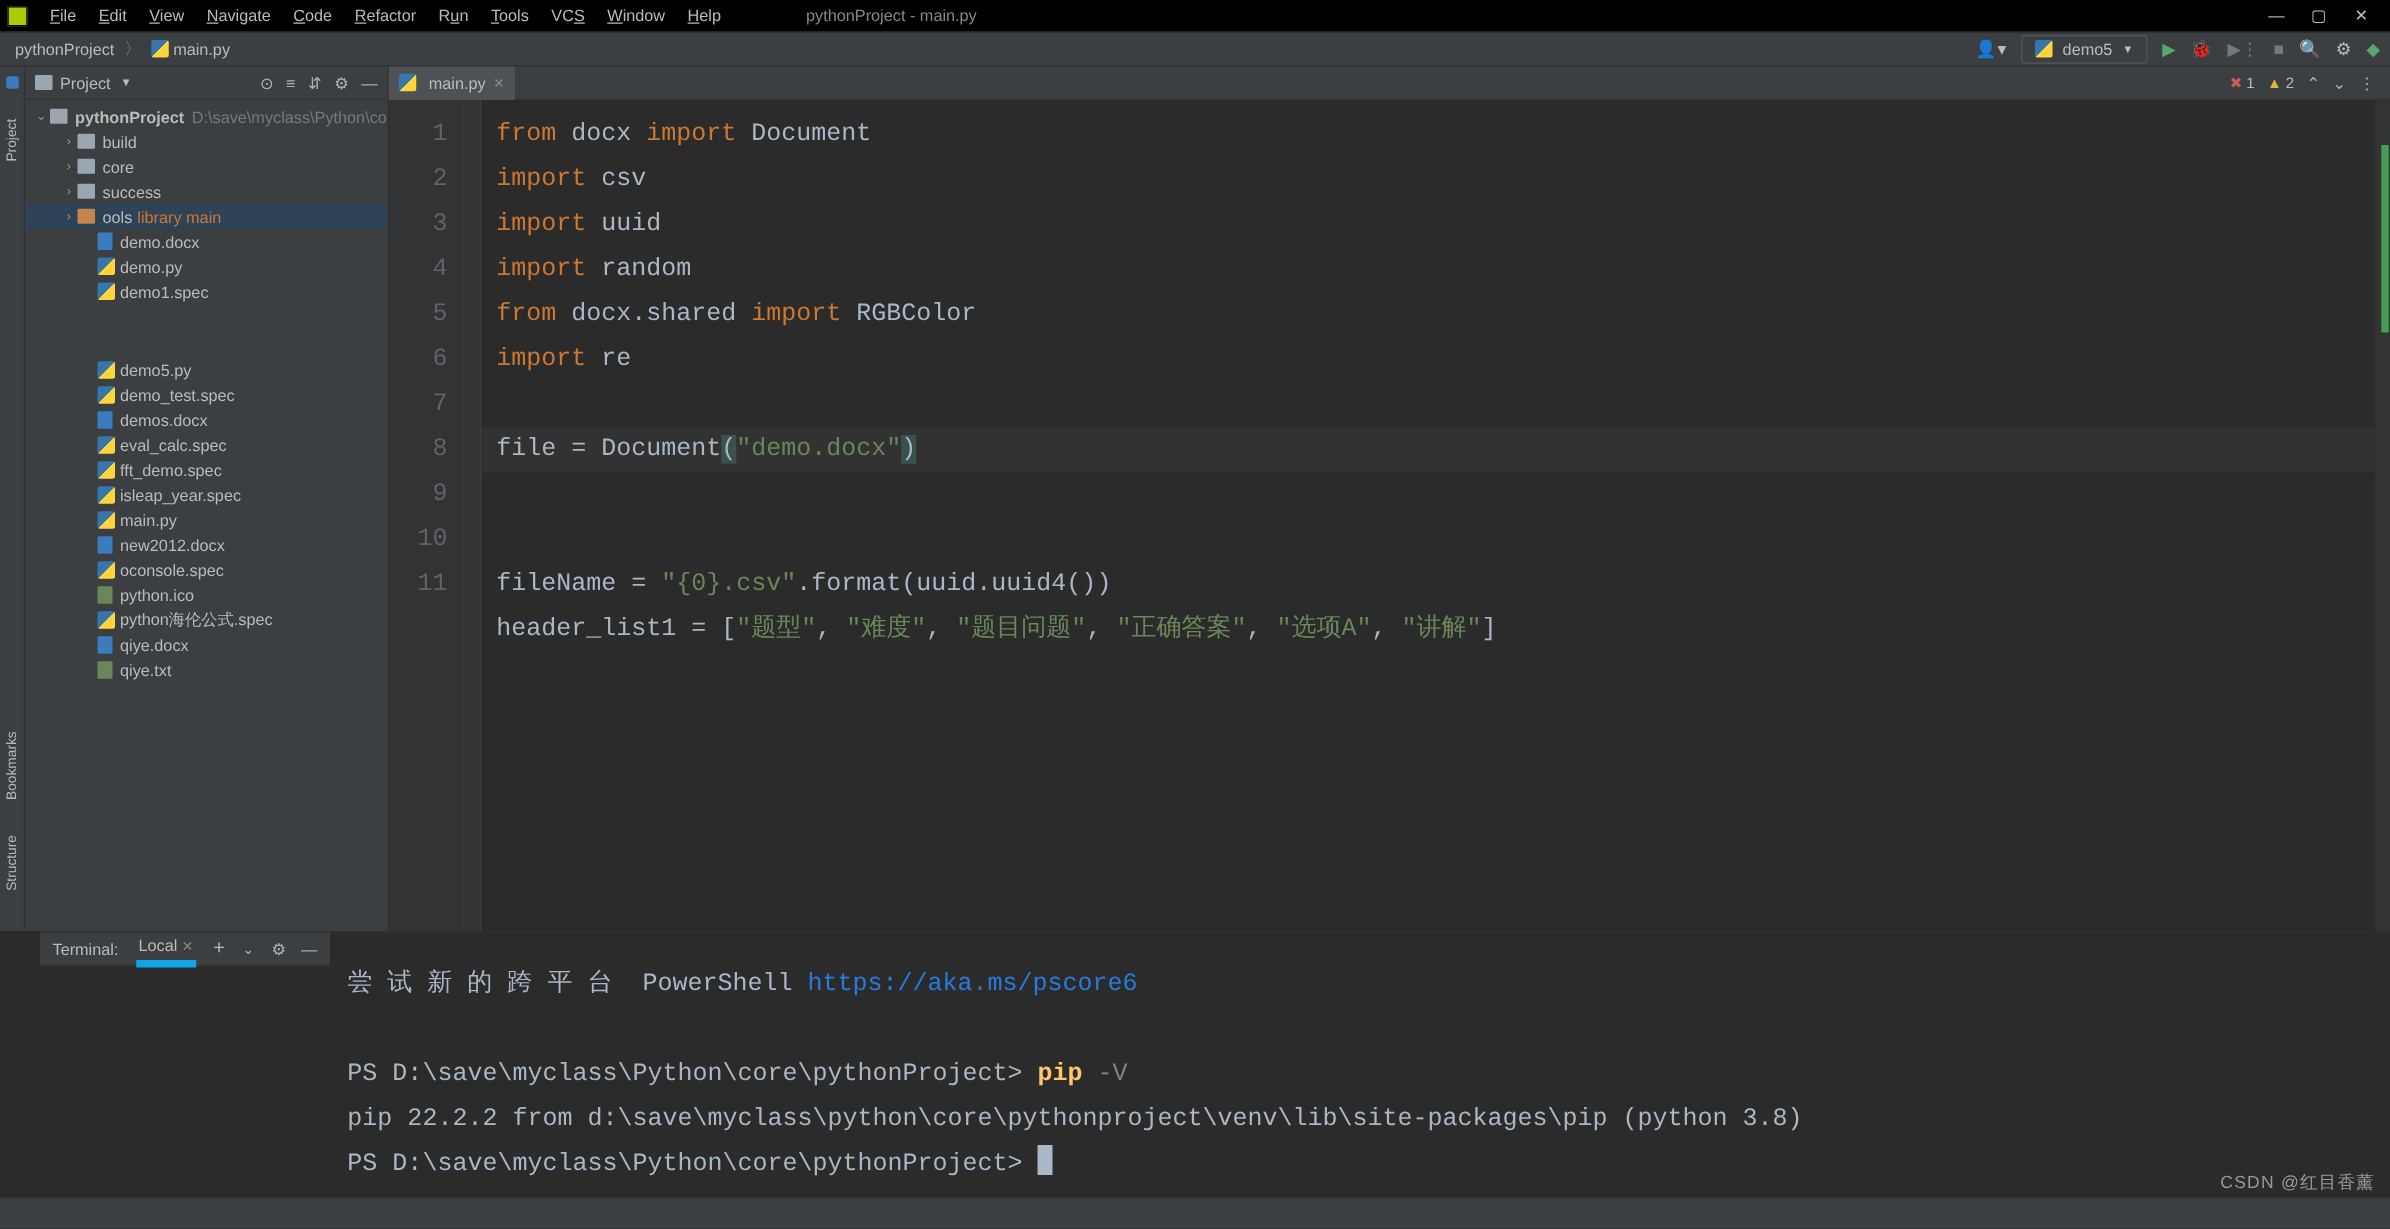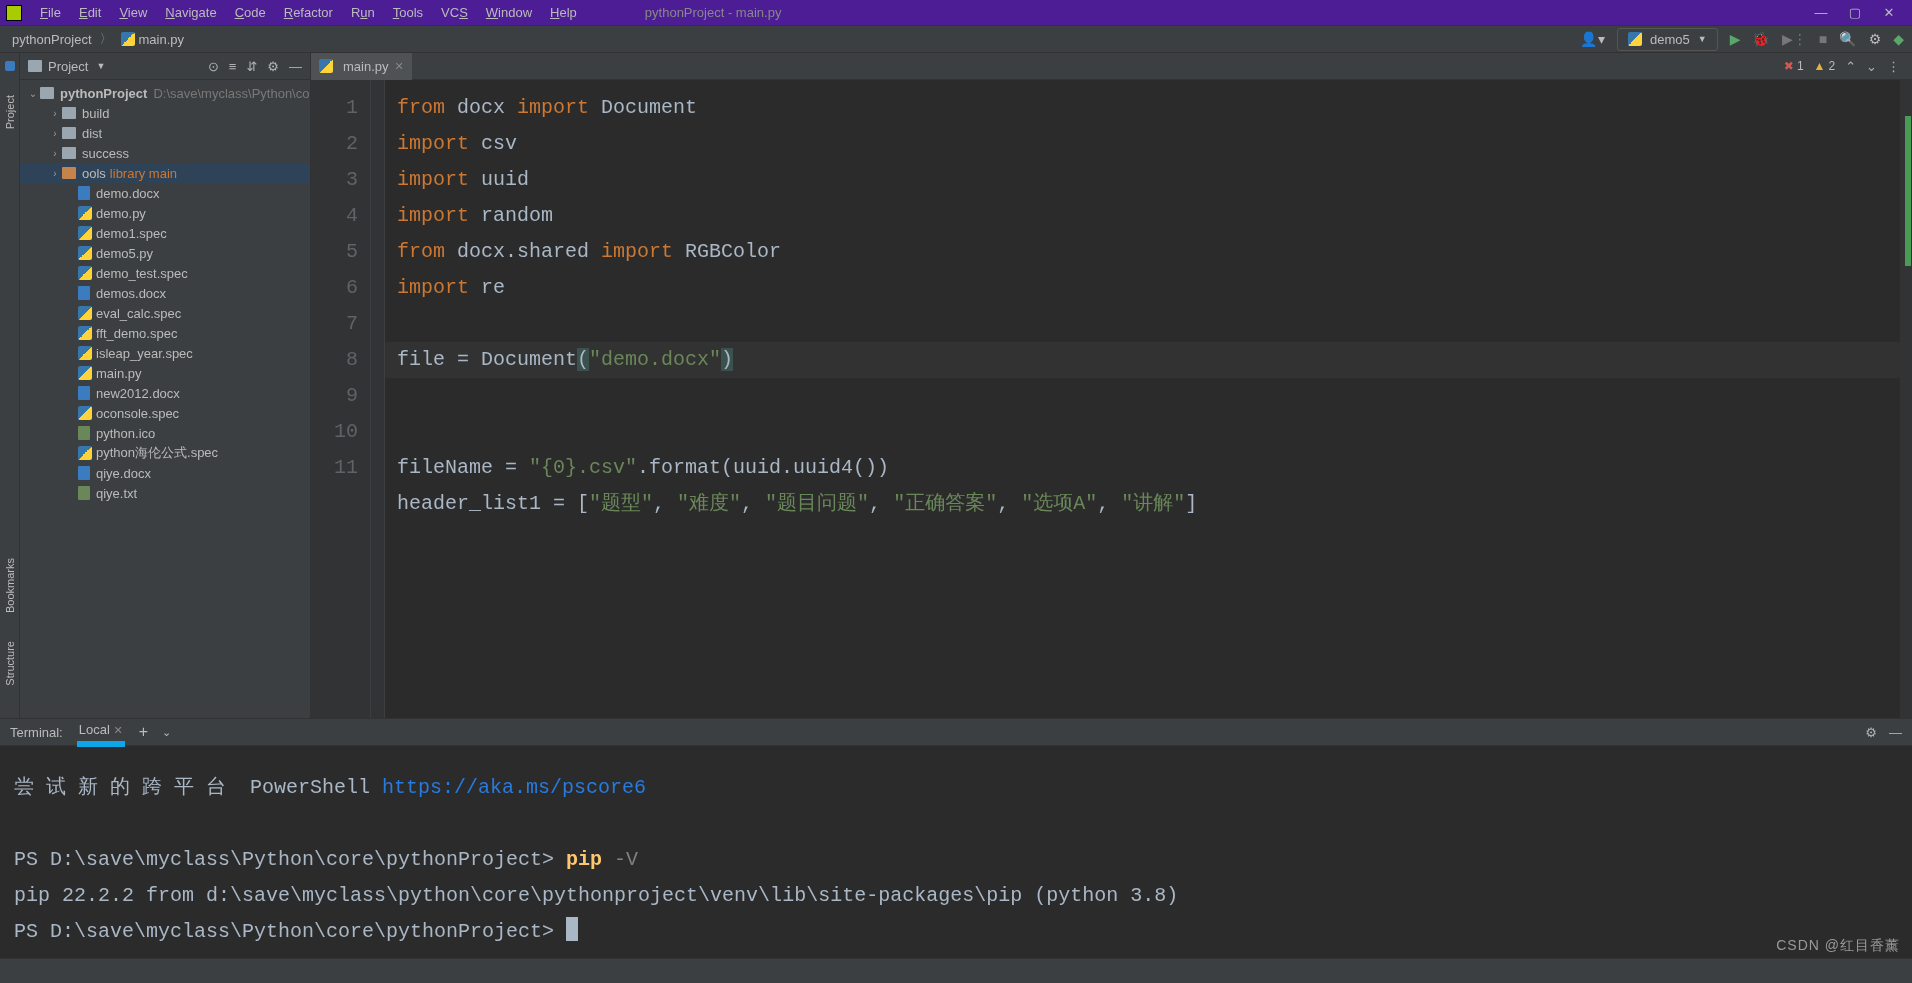--- a/index.html
+++ b/index.html
@@ -8,21 +8,21 @@
   font-size: 13px;
   background: #2b2b2b;
   color: #bbbbbb;
   width: 1912px;
   height: 983px;
   overflow: hidden;
   display: flex;
   flex-direction: column;
 }
 .title-bar {
-  background: #4c1d95;
+  background: #000000;
   height: 26px;
   display: flex;
   align-items: center;
   padding: 0 6px;
   border-bottom: 1px solid #323232;
 }
 .app-icon {
   width: 16px; height: 16px;
   background: #a8cc00;
   border: 1px solid #000;
@@ -214,21 +214,22 @@
   width: 12px;
   background: #313335;
   position: relative;
 }
 .green-strip { position: absolute; right: 1px; top: 36px; width: 6px; height: 150px; background: #499c54; }
 
 .terminal-panel {
   background: #2b2b2b;
   border-top: 1px solid #323232;
   display: flex;
-  flex-direction: column;
+  flex-direction: row;
+  margin-left: 32px;
 }
 .terminal-header {
   height: 27px;
   background: #3c3f41;
   display: flex;
   align-items: center;
   padding: 0 10px;
   gap: 14px;
   border-bottom: 1px solid #323232;
 }
@@ -340,21 +341,21 @@
         <span class="dim">D:\save\myclass\Python\co</span>
       </div>
       <div class="tree-row" style="padding-left:28px">
           <span class="chev">›</span>
           <span class="folder-icon"></span>
           <span>build</span>
         </div>
       <div class="tree-row" style="padding-left:28px">
           <span class="chev">›</span>
           <span class="folder-icon"></span>
-          <span>dist</span>
+          <span>core</span>
         </div>
       <div class="tree-row" style="padding-left:28px">
           <span class="chev">›</span>
           <span class="folder-icon"></span>
           <span>success</span>
         </div>
       <div class="tree-row hl" style="padding-left:28px">
           <span class="chev">›</span>
           <span class="folder-icon orange"></span>
           <span>ools</span>
@@ -369,21 +370,21 @@
           <div class="tree-row" style="padding-left: 44px;">
             <span class="chev none">›</span>
             <span class="py-icon"></span>
             <span>demo.py</span>
           </div>
           <div class="tree-row" style="padding-left: 44px;">
             <span class="chev none">›</span>
             <span class="py-icon"></span>
             <span>demo1.spec</span>
           </div>
-          <div class="tree-row" style="padding-left: 44px;">
+          <div class="tree-row" style="padding-left: 44px; margin-top: 43px;">
             <span class="chev none">›</span>
             <span class="py-icon"></span>
             <span>demo5.py</span>
           </div>
           <div class="tree-row" style="padding-left: 44px;">
             <span class="chev none">›</span>
             <span class="py-icon"></span>
             <span>demo_test.spec</span>
           </div>
           <div class="tree-row" style="padding-left: 44px;">

